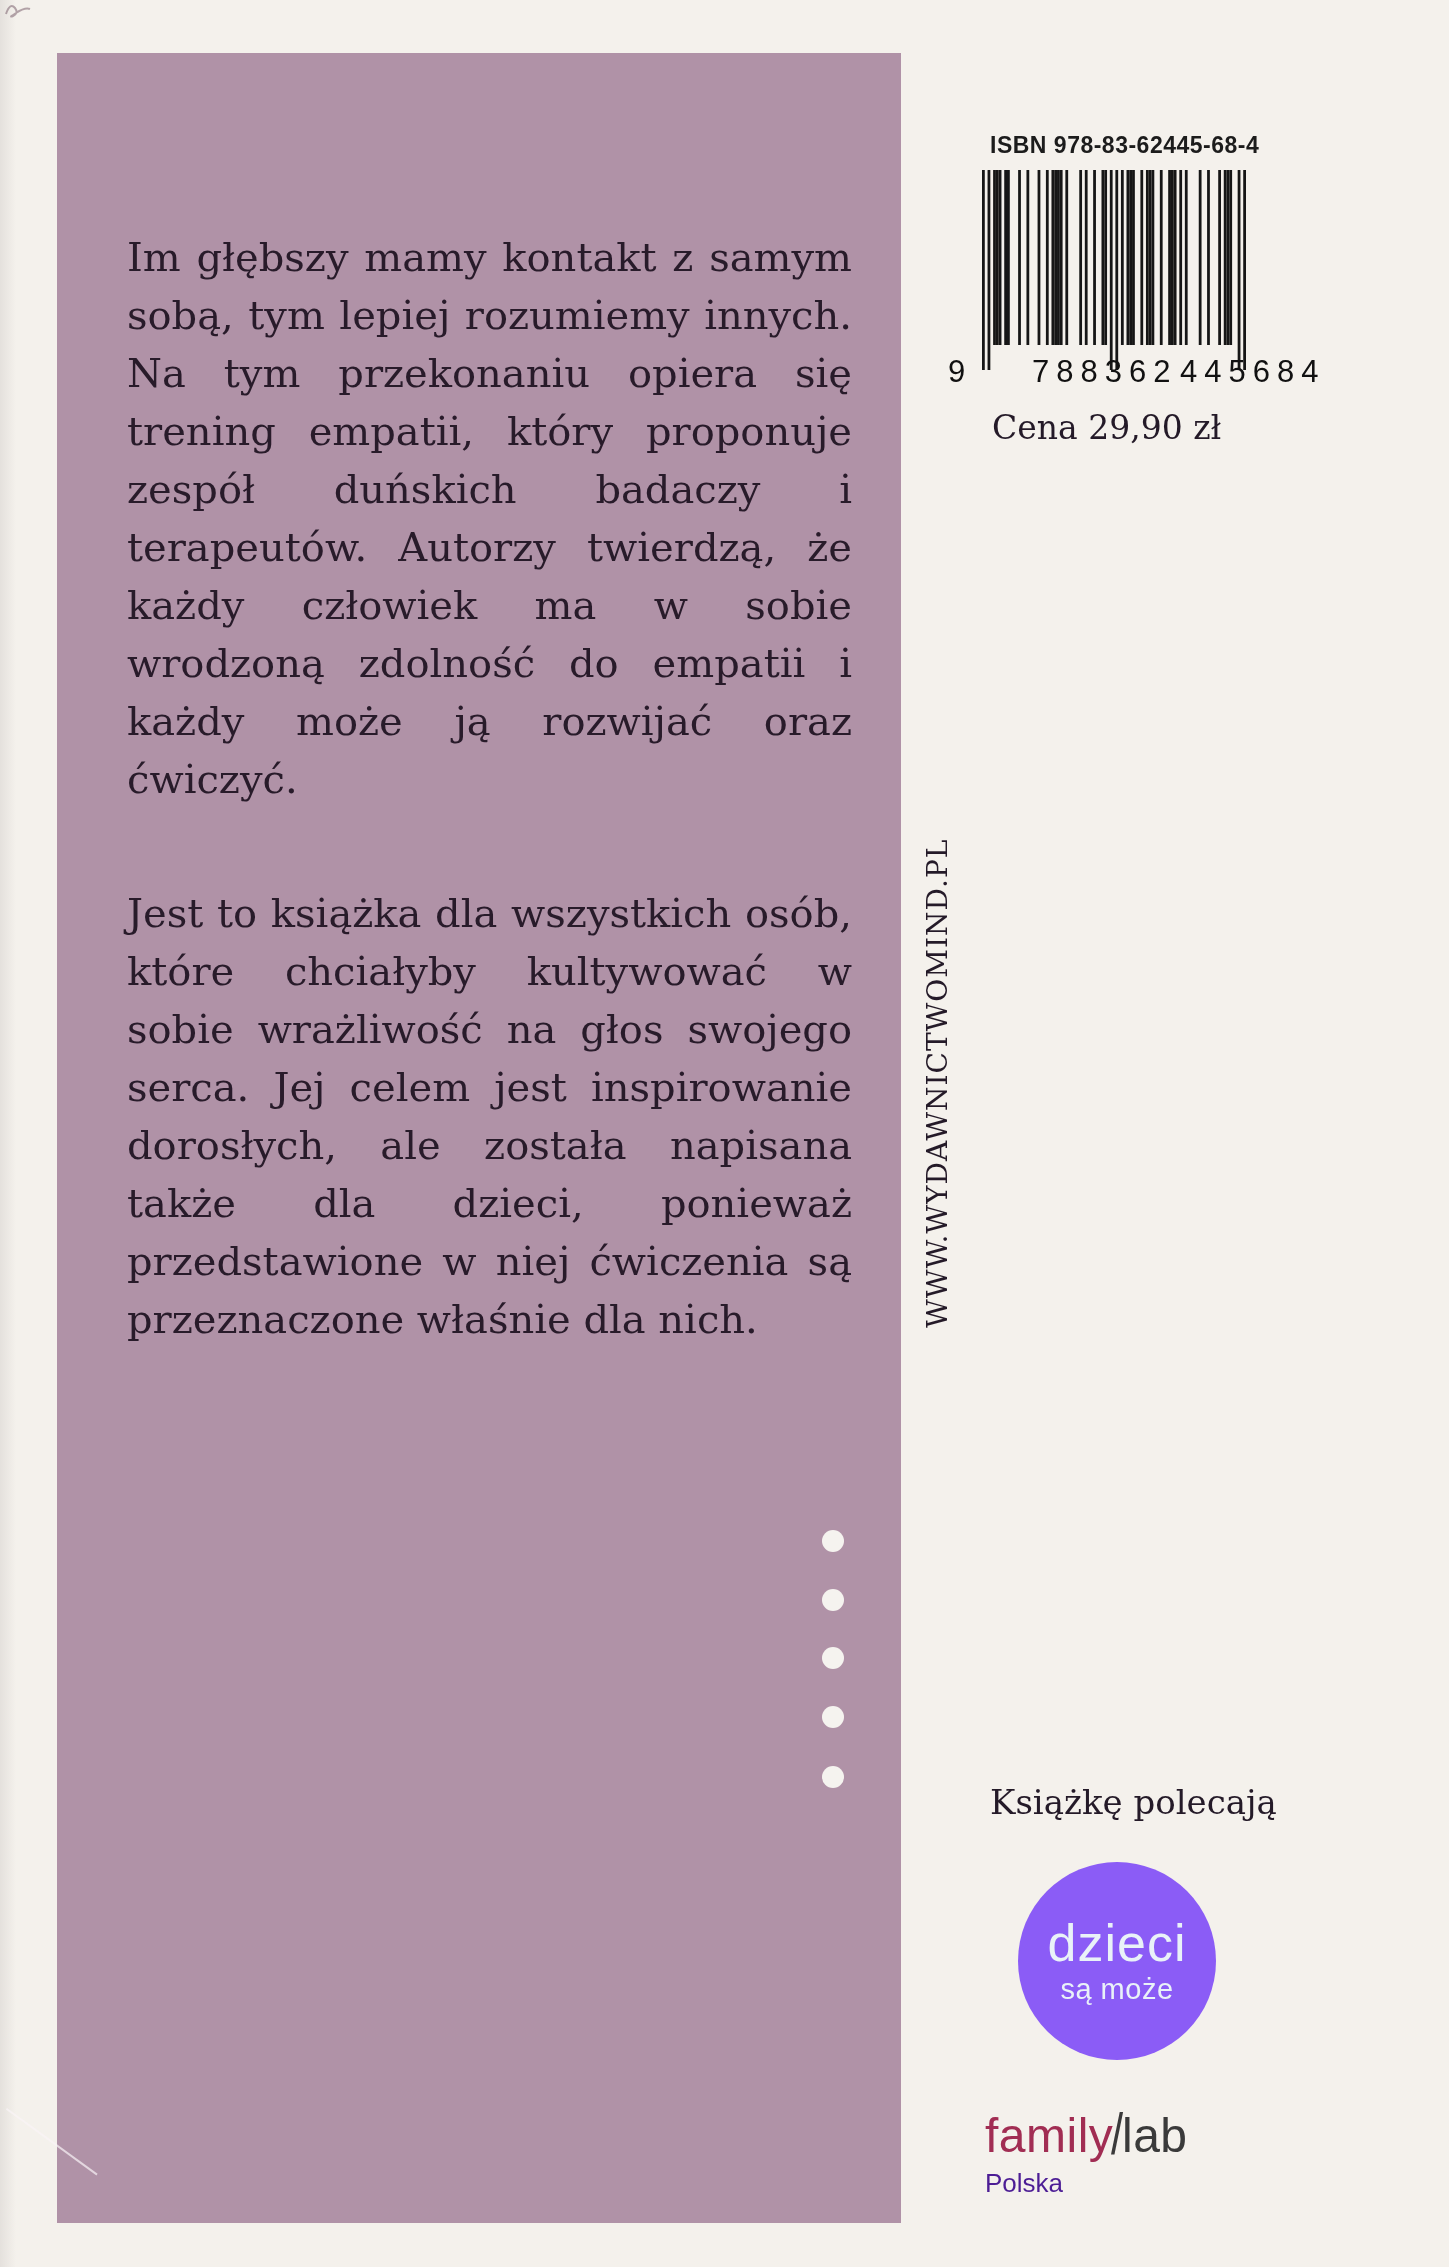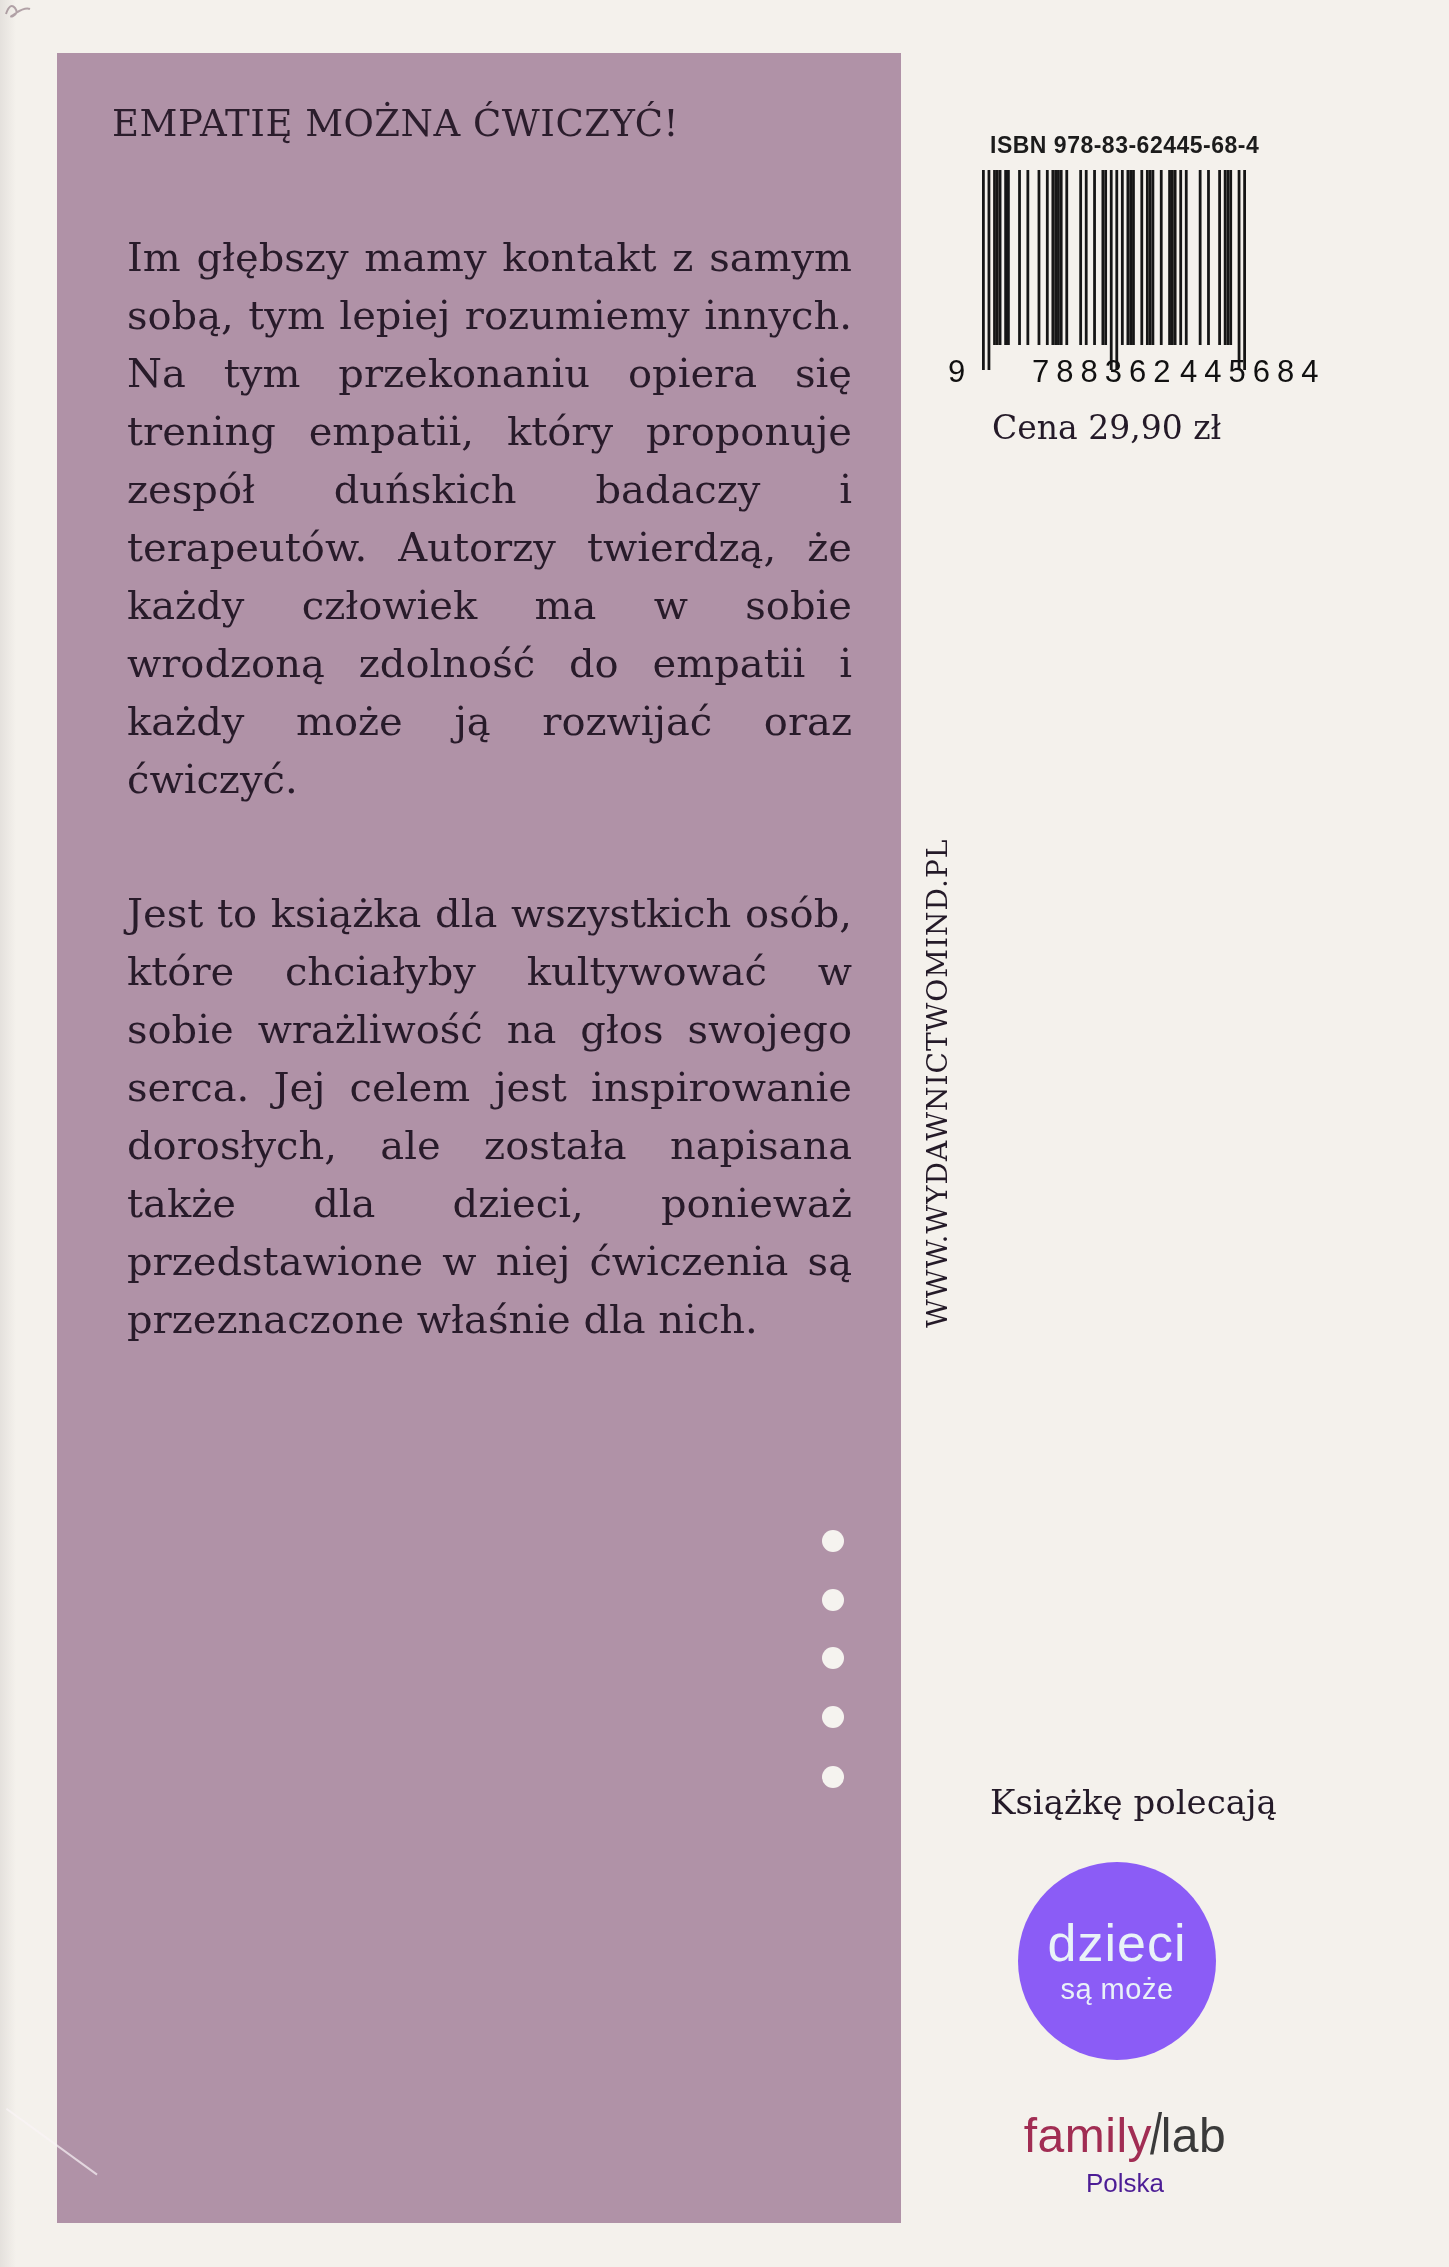--- a/index.html
+++ b/index.html
@@ -26,21 +26,21 @@
   .price{position:absolute;left:992px;top:408px;font-size:33px;color:#241a28;white-space:nowrap;}
   .vsite{position:absolute;left:728px;top:1101px;width:420px;height:34px;
     transform:rotate(-90deg);font-size:28px;letter-spacing:1px;color:#241a28;
     text-align:center;white-space:nowrap;}
   .recommend{position:absolute;left:990px;top:1782px;font-size:34px;color:#241a28;white-space:nowrap;}
   .badge{position:absolute;left:1018px;top:1862px;width:198px;height:198px;border-radius:50%;
     display:flex;flex-direction:column;align-items:center;justify-content:center;
     font-family:"Liberation Sans",sans-serif;color:#e9f2f8;}
   .badge-line1{font-size:52px;font-weight:300;line-height:1;letter-spacing:1px;}
   .badge-line2{font-size:29px;font-weight:300;margin-top:4px;letter-spacing:.5px;}
-  .logo{position:absolute;left:985px;top:2102px;width:280px;text-align:center;
+  .logo{position:absolute;left:985px;top:2102px;width:280px;text-align:left;
     font-family:"Liberation Sans",sans-serif;white-space:nowrap;}
   .logo-line{font-size:48px;letter-spacing:.5px;line-height:60px;}
   .logo-slash{display:inline-block;font-size:58px;font-weight:300;transform:translateY(2px) scaleX(.75);
     margin:0 -4px;}
   .logo-sub{font-size:26px;margin-top:2px;}
   
   .doodle{position:absolute;left:2px;top:0;opacity:.55;}
   .crease{position:absolute;left:7px;top:2108px;width:112px;height:2px;
     background:rgba(249,244,247,.7);transform:rotate(36deg);transform-origin:left top;}
 </style>
@@ -49,21 +49,20 @@
 
 <div class="page">
 
   <div class="edge-shade"></div>
 
   <svg class="doodle" width="60" height="24" viewBox="0 0 60 24">
     <path d="M4 14 q4 -12 9 -6 q4 5 -2 8 q-5 2 3 -3 q9 -6 14 -4" fill="none" stroke="#7d6370" stroke-width="2"></path>
   </svg>
 
   <div class="panel" style="background: rgb(176, 146, 167);">
-    <div class="panel-heading">EMPATIĘ MOŻNA ĆWICZYĆ!</div>
     <div class="panel-text">
       <p>Im głębszy mamy kontakt z samym sobą, tym lepiej rozumiemy innych. Na tym przekonaniu opiera się trening empatii, który proponuje zespół duńskich badaczy i terapeutów. Autorzy twierdzą, że każdy człowiek ma w sobie wrodzoną zdolność do empatii i każdy może ją rozwijać oraz ćwiczyć.</p>
       <p>Jest to książka dla wszystkich osób, które chciałyby kultywować w sobie wrażliwość na głos swojego serca. Jej celem jest inspirowanie dorosłych, ale została napisana także dla dzieci, ponieważ przedstawione w niej ćwiczenia są przeznaczone właśnie dla nich.</p>
     </div>
     <div class="dot" style="top:1477px"></div>
     <div class="dot" style="top:1536px"></div>
     <div class="dot" style="top:1594px"></div>
     <div class="dot" style="top:1653px"></div>
     <div class="dot" style="top:1713px"></div>
   </div>

